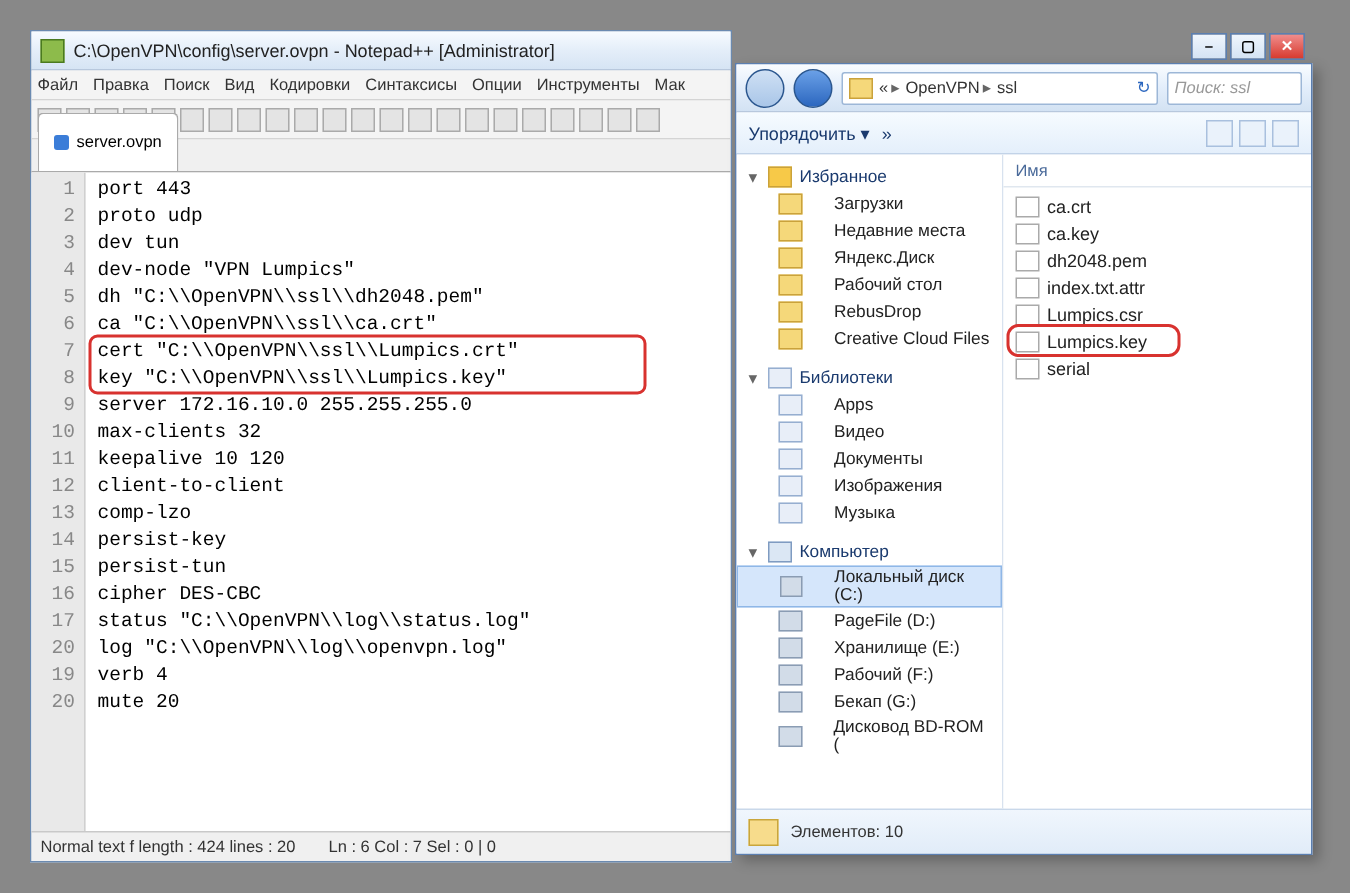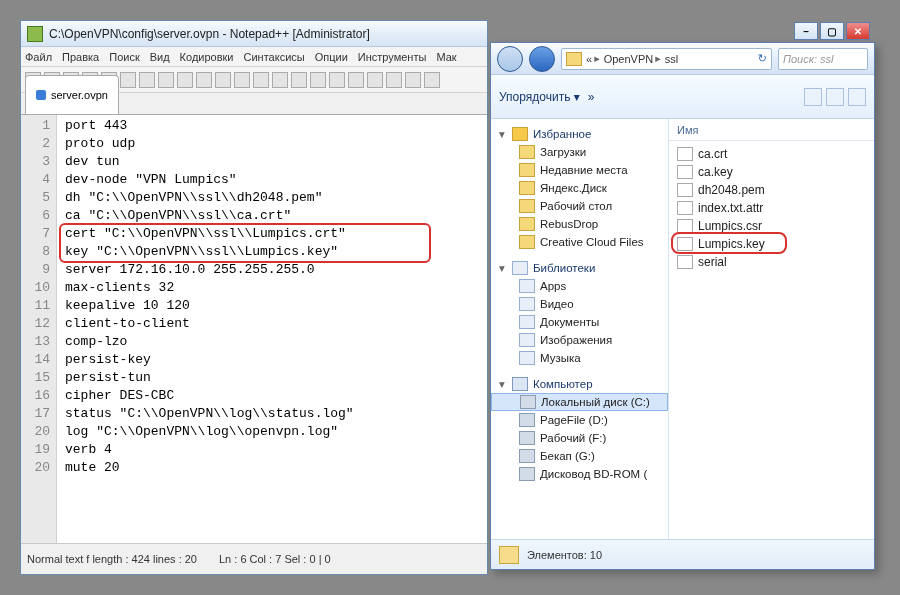--- a/index.html
+++ b/index.html
@@ -67,21 +67,21 @@
   }
   .gutter div, .code div { height:18px; line-height:18px; }
   .code { padding:2px 0 0 8px; color:#000; white-space:pre; }
   .hl-box {
     position:absolute;
     border:2px solid #d8322f;
     border-radius:6px;
     pointer-events:none;
   }
   .npp-status {
-    height:31px; background:#f0f0f0;
+    height:20px; background:#f0f0f0;
     border-top:1px solid #c9c9c9;
     display:flex; align-items:center;
     font-size:11px; color:#333;
     padding:0 6px;
   }
   .npp-status span + span { margin-left:22px; }
 
   
   .exp {
     position:absolute;
@@ -103,37 +103,37 @@
     flex:1;height:22px;background:#fff;border:1px solid #9db7d7;border-radius:2px;
     display:flex;align-items:center;padding:0 4px;gap:4px;font-size:11px;color:#333;
   }
   .addr .crumb{display:flex;align-items:center;gap:2px;}
   .addr .chev{color:#666;}
   .srch{width:90px;height:22px;border:1px solid #9db7d7;background:#fff;color:#999;font-size:11px;font-style:italic;padding:0 4px;display:flex;align-items:center;border-radius:2px;}
   .winbtns{position:absolute;right:4px;top:-21px;display:flex;gap:2px;}
   .winbtns b{width:24px;height:18px;border:1px solid #5b7fb1;background:linear-gradient(#f0f6fd,#d4e3f4);display:flex;align-items:center;justify-content:center;font-size:10px;font-family:Arial;}
   .winbtns b.close{background:linear-gradient(#f08d8d,#d73a2e);color:#fff;}
   .exp-bar{
-    height:44px;background:linear-gradient(#f6fbff,#e4effb);
+    height:28px;background:linear-gradient(#f6fbff,#e4effb);
     border-bottom:1px solid #c2d3e8;
     display:flex;align-items:center;padding:0 8px;font-size:12px;color:#1a3a6e;
   }
   .exp-bar span{margin-right:8px;}
   .exp-bar .spacer{flex:1;}
   .exp-bar i{width:18px;height:18px;display:inline-block;margin-left:4px;border:1px solid #a9c0de;background:#eaf2fb;}
   .exp-body{flex:1;display:flex;overflow:hidden;}
   .sidebar{
     width:178px;background:#fff;border-right:1px solid #d8e2ef;
     overflow:hidden;font-size:11.5px;color:#222;
     padding:6px 0;
   }
   .grp{margin-bottom:8px;}
   .grp-h{display:flex;align-items:center;gap:5px;padding:2px 8px;font-weight:400;color:#1a3a6e;}
   .grp-h .arrow{width:8px;display:inline-block;color:#666;}
-  .item{display:flex;align-items:center;gap:5px;padding:2px 8px 2px 28px;}
+  .item{display:flex;align-items:center;gap:21px;padding:2px 8px 2px 28px;}
   .item.sel{background:#d5e6fb;border:1px solid #8fb7e7;padding-top:1px;padding-bottom:1px;}
   .ico{width:16px;height:14px;display:inline-block;background:#f5d87a;border:1px solid #caa23b;}
   .ico.star{background:#f7c948;}
   .ico.drive{background:#d2dce8;border-color:#8a9cb3;}
   .ico.file{background:#fff;border:1px solid #aaa;}
   .ico.lib{background:#e8eef8;border-color:#96aed0;}
   .ico.comp{background:#dbe7f4;border-color:#7f9bc1;}
   .files{
     flex:1;background:#fff;position:relative;font-size:12px;color:#222;
   }
@@ -352,20 +352,24 @@
             <div class="item sel">
               <span class="ico drive"></span>
               <span>Локальный диск (C:)</span>
             </div>
             <div class="item">
               <span class="ico drive"></span>
               <span>PageFile (D:)</span>
             </div>
             <div class="item">
               <span class="ico drive"></span>
+              <span>Хранилище (E:)</span>
+            </div>
+            <div class="item">
+              <span class="ico drive"></span>
               <span>Рабочий (F:)</span>
             </div>
             <div class="item">
               <span class="ico drive"></span>
               <span>Бекап (G:)</span>
             </div>
             <div class="item">
               <span class="ico drive"></span>
               <span>Дисковод BD-ROM (</span>
             </div>

